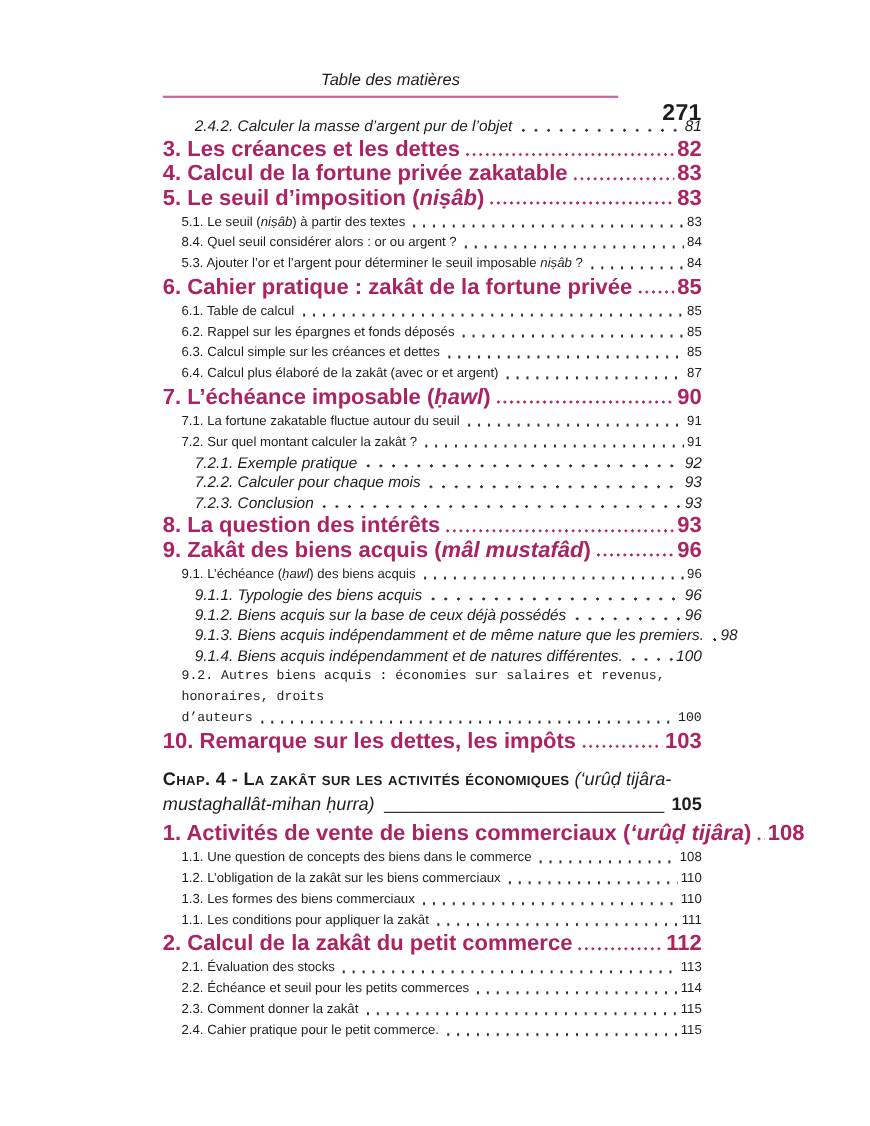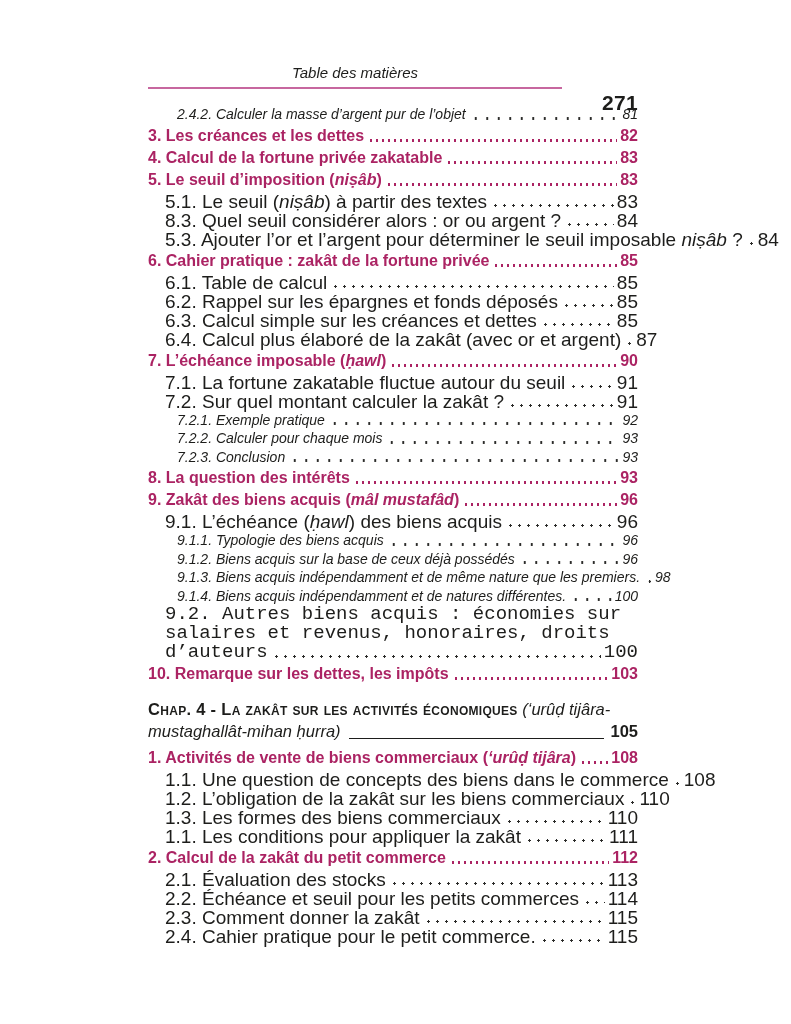--- a/index.html
+++ b/index.html
@@ -35,29 +35,29 @@
   .toc{margin-top:16px;}
   .row{display:flex;}
   .txt{white-space:nowrap;}
   .pg{white-space:nowrap;}
   .leader{
     flex:1;min-width:8px;margin:0 3px 0 4px;align-self:stretch;
     background-repeat:repeat-x;
   }
 
   .l1{
-    color:var(--accent);font-weight:700;font-size:16px;line-height:20px;
+    color:var(--accent);font-weight:700;font-size:20px;line-height:20px;
     margin:2px 0;
   }
   .l1 .leader{
     background-image:radial-gradient(circle,var(--accent) 1.2px,rgba(0,0,0,0) 1.4px);
     background-size:6px 3px;background-position:0 calc(100% - 4px);
   }
 
-  .l2{font-size:19px;line-height:19px;padding-left:17px;}
+  .l2{font-size:12px;line-height:19px;padding-left:17px;}
   .l2 .leader{
     background-image:radial-gradient(circle,var(--dots) 1.15px,rgba(0,0,0,0) 1.35px);
     background-size:9px 3px;background-position:0 calc(100% - 4px);
   }
   .l2.two{display:block;font-family:Liberation Mono, monospace;}
   .l2.two .line2{display:flex;}
 
   .l3{font-style:italic;font-size:14px;line-height:18.5px;padding-left:29px;}
   .l3 .leader{
     background-image:radial-gradient(circle,var(--dots) 1.1px,rgba(0,0,0,0) 1.3px);
@@ -110,21 +110,21 @@
         <span class="txt">5. Le seuil d’imposition (<i>niṣâb</i>)</span>
         <span class="leader"></span>
         <span class="pg">83</span>
       </div>
       <div class="row l2">
         <span class="txt">5.1. Le seuil (<i>niṣâb</i>) à partir des textes</span>
         <span class="leader"></span>
         <span class="pg">83</span>
       </div>
       <div class="row l2">
-        <span class="txt">8.3. Quel seuil considérer alors : or ou argent ?</span>
+        <span class="txt">8.4. Quel seuil considérer alors : or ou argent ?</span>
         <span class="leader"></span>
         <span class="pg">84</span>
       </div>
       <div class="row l2">
         <span class="txt">5.3. Ajouter l’or et l’argent pour déterminer le seuil imposable <i>niṣâb</i> ?</span>
         <span class="leader"></span>
         <span class="pg">84</span>
       </div>
       <div class="row l1">
         <span class="txt">6. Cahier pratique : zakât de la fortune privée</span>

